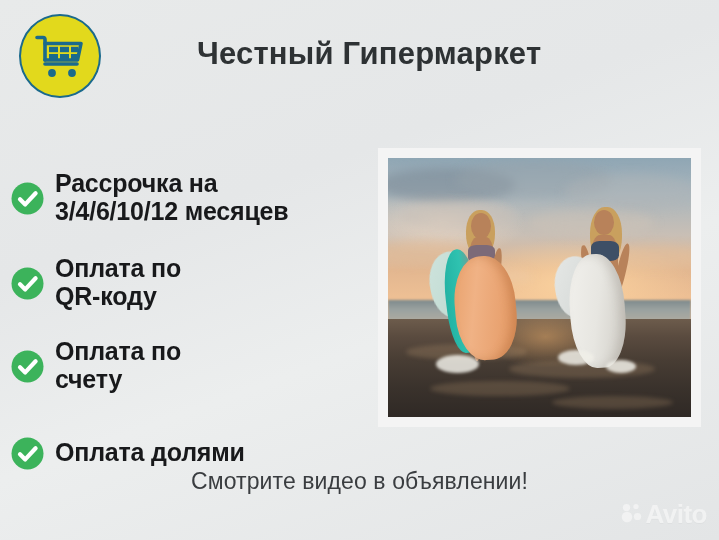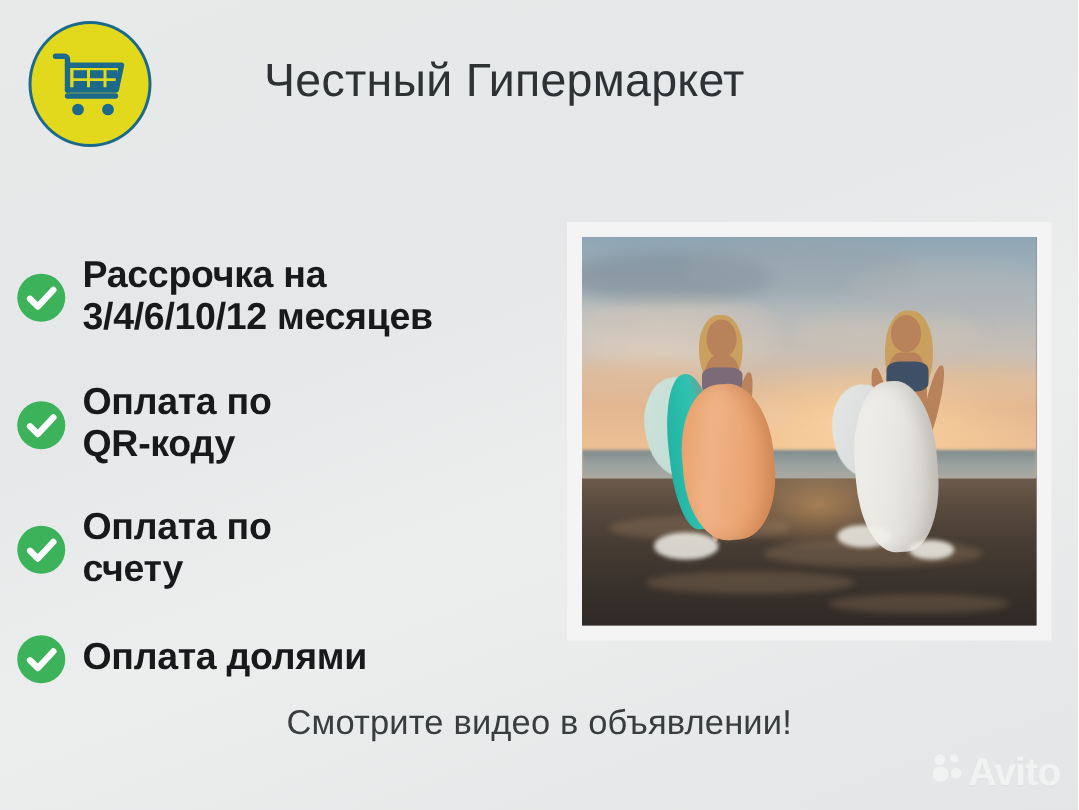--- a/index.html
+++ b/index.html
@@ -32,24 +32,24 @@
     border: 2px solid #1b6a8c;
     box-sizing: border-box;
     display: flex;
     align-items: center;
     justify-content: center;
   }
   #logo-badge svg { display: block; }
 
   #brand-title {
     position: absolute;
-    left: 176px;
+    left: 197px;
     top: 36px;
     font-size: 31px;
-    font-weight: 400;
+    font-weight: 700;
     color: #2e3234;
     letter-spacing: 0.2px;
     white-space: nowrap;
   }
 
   
   #feature-list {
     position: absolute;
     left: 0;
     top: 158px;
@@ -228,21 +228,21 @@
       <span class="check-icon">
         <svg width="33" height="33" viewBox="0 0 33 33" aria-hidden="true">
           <circle cx="16.5" cy="16.5" r="16" fill="#3cb35b"></circle>
           <path d="M9 17.2 l5.2 5.2 L24.6 11.3" fill="none" stroke="#ffffff" stroke-width="4.2" stroke-linecap="round" stroke-linejoin="round"></path>
         </svg>
       </span>
       <span class="feature-text">Оплата по
 счету</span>
     </div>
 
-    <div class="feature-row" style="top:263px">
+    <div class="feature-row" style="top:277px">
       <span class="check-icon">
         <svg width="33" height="33" viewBox="0 0 33 33" aria-hidden="true">
           <circle cx="16.5" cy="16.5" r="16" fill="#3cb35b"></circle>
           <path d="M9 17.2 l5.2 5.2 L24.6 11.3" fill="none" stroke="#ffffff" stroke-width="4.2" stroke-linecap="round" stroke-linejoin="round"></path>
         </svg>
       </span>
       <span class="feature-text">Оплата долями</span>
     </div>
   </div>
 

